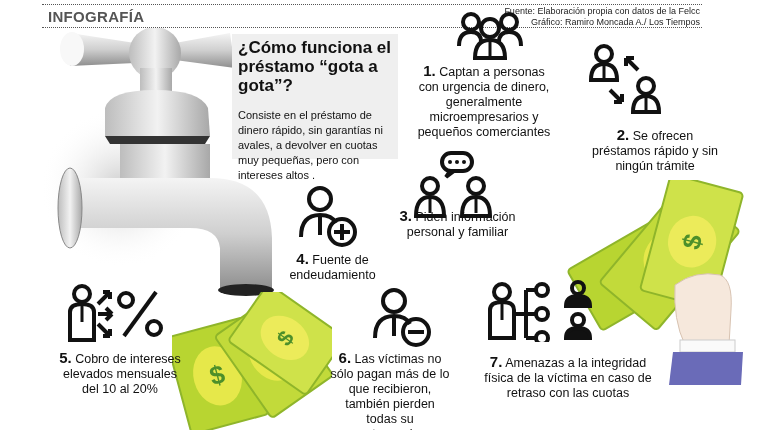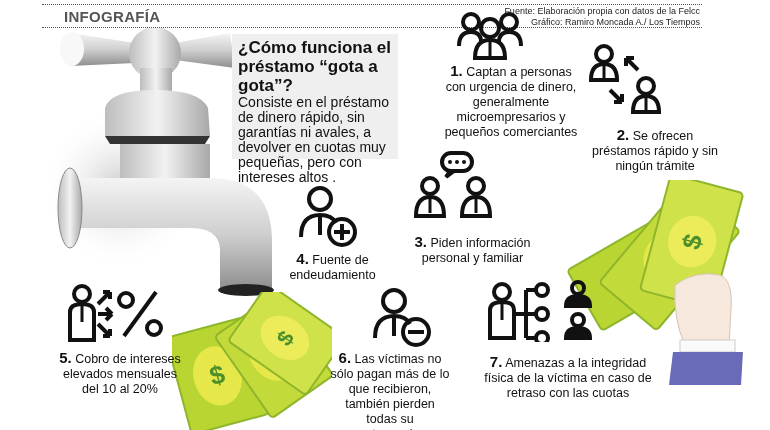--- a/index.html
+++ b/index.html
@@ -1,23 +1,23 @@
 <!DOCTYPE html>
 <html><head>
 <meta charset="utf-8">
 <style>
   html,body{margin:0;padding:0;background:#fff;}
   body{width:770px;height:430px;position:relative;overflow:hidden;font-family:"Liberation Sans","DejaVu Sans",sans-serif;color:#1a1a1a;}
   .abs{position:absolute;}
   .dotline{position:absolute;left:42px;width:660px;border-top:1px dotted #555;height:0;}
-  .header-title{left:64px;top:8px;font-weight:bold;font-size:15px;color:#555;letter-spacing:0.3px;}
+  .header-title{left:48px;top:8px;font-weight:bold;font-size:15px;color:#555;letter-spacing:0.3px;}
   .source{right:70px;top:6px;font-size:9px;line-height:11px;text-align:right;color:#222;font-family:"Liberation Sans",sans-serif;}
   .intro{left:232px;top:34px;width:166px;height:125px;background:#efefef;padding:4px 6px;box-sizing:border-box;}
   .intro-title{font-weight:bold;font-size:17px;line-height:19px;color:#111;}
-  .intro-body{font-size:14px;line-height:15px;margin-top:0;color:#111;}
+  .intro-body{font-size:11px;line-height:15px;margin-top:13px;color:#111;}
   .step{text-align:center;font-size:12.5px;line-height:15px;color:#111;}
   .step .num{font-weight:bold;font-size:15px;}
   svg{display:block;}
 </style>
 </head>
 <body>
 
 <div class="dotline" style="top:4px;"></div>
 <div class="abs header-title">INFOGRAFÍA</div>
 <div class="abs source">
@@ -116,21 +116,21 @@
   <svg width="70" height="52" viewBox="0 0 70 52" fill="none" stroke="#111" stroke-width="4">
     <circle cx="16" cy="14" r="8"></circle>
       <path d="M4 38 Q4 24 16 24 Q26 24 26 34"></path>
     <circle cx="54" cy="14" r="8"></circle>
       <path d="M66 38 Q66 24 54 24 Q44 24 44 34"></path>
     <circle cx="35" cy="20" r="9"></circle>
       <path d="M20 50 Q20 32 35 32 Q50 32 50 50 Z" fill="#fff"></path>
     <path d="M35 34 L35 48" stroke-width="3"></path>
   </svg>
 </div>
-<div class="abs step" style="left:441px;top:63px;width:140px;">
+<div class="abs step" style="left:414px;top:63px;width:140px;">
   <span class="num">1.</span>
   <span>Captan a personas con urgencia de dinero, generalmente microempresarios y pequeños comerciantes</span>
 </div>
 
 <div class="abs" style="left:588px;top:40px;">
   <svg width="80" height="80" viewBox="0 0 80 80" fill="none" stroke="#111" stroke-width="4">
     <circle cx="16" cy="14" r="8"></circle>
       <path d="M3 40 Q3 24 16 24 Q29 24 29 40 Z"></path>
     <path d="M16 26 L16 38" stroke-width="3"></path>
     <circle cx="58" cy="46" r="8"></circle>
@@ -153,21 +153,21 @@
       <circle cx="52" cy="12" r="2" fill="#111" stroke="none"></circle>
     <path d="M38 21 L34 27 L42 21"></path>
     <circle cx="18" cy="36" r="8"></circle>
       <path d="M4 66 Q4 47 18 47 Q32 47 32 66 Z"></path>
     <path d="M18 49 L18 63" stroke-width="3"></path>
     <circle cx="64" cy="36" r="8"></circle>
       <path d="M50 66 Q50 47 64 47 Q78 47 78 66 Z"></path>
     <path d="M64 49 L64 63" stroke-width="3"></path>
   </svg>
 </div>
-<div class="abs step" style="left:395px;top:234px;width:125px;margin-left:15px;">
+<div class="abs step" style="left:395px;top:208px;width:125px;">
   <span class="num">3.</span>
   <span>Piden información personal y familiar</span>
 </div>
 
 <div class="abs" style="left:298px;top:185px;">
   <svg width="62" height="65" viewBox="0 0 62 65" fill="none" stroke="#111" stroke-width="4">
     <circle cx="22" cy="14" r="11"></circle>
     <path d="M3 52 Q3 30 22 30 Q34 30 38 38"></path>
     <path d="M22 32 L22 50" stroke-width="4"></path>
     <circle cx="44" cy="47" r="13"></circle>

